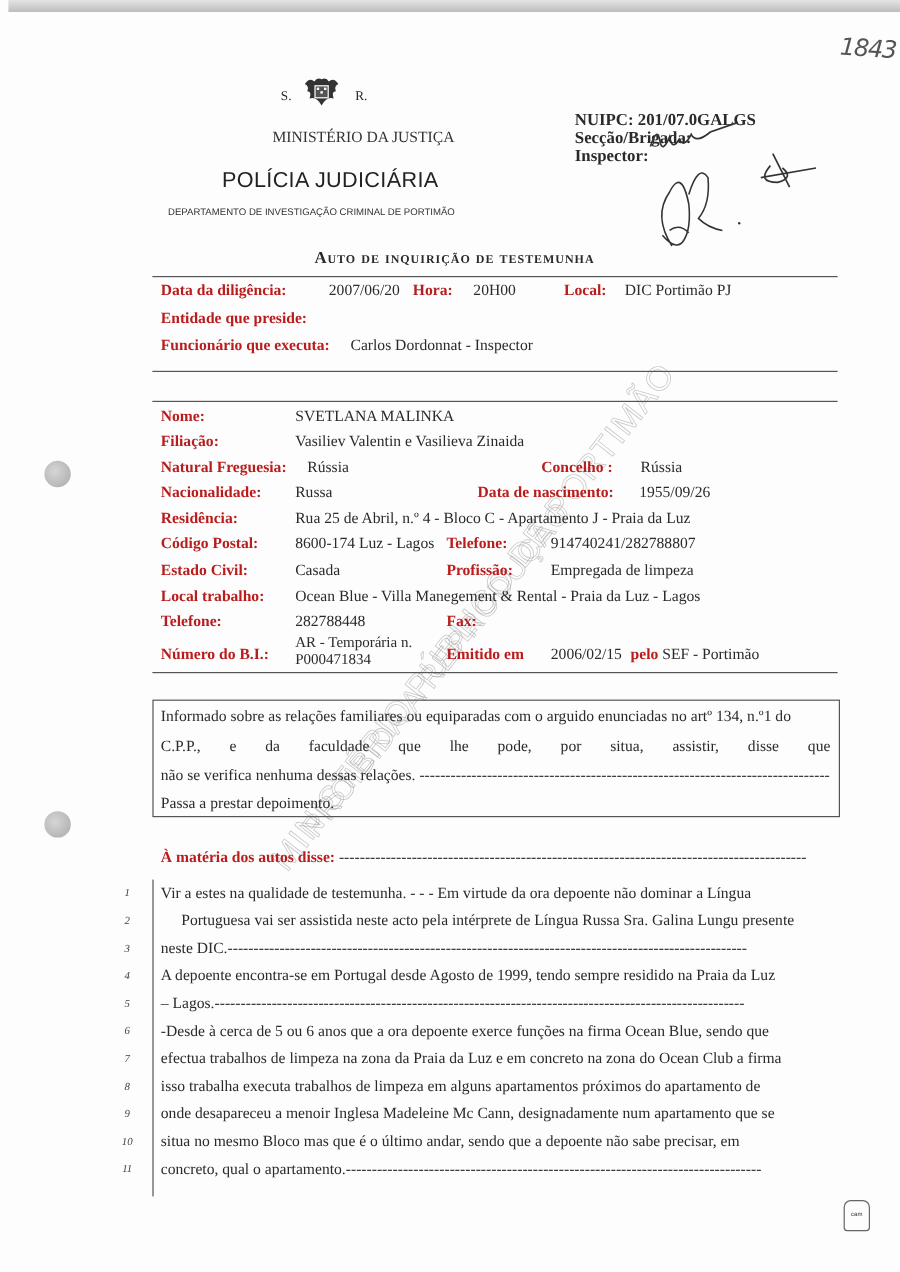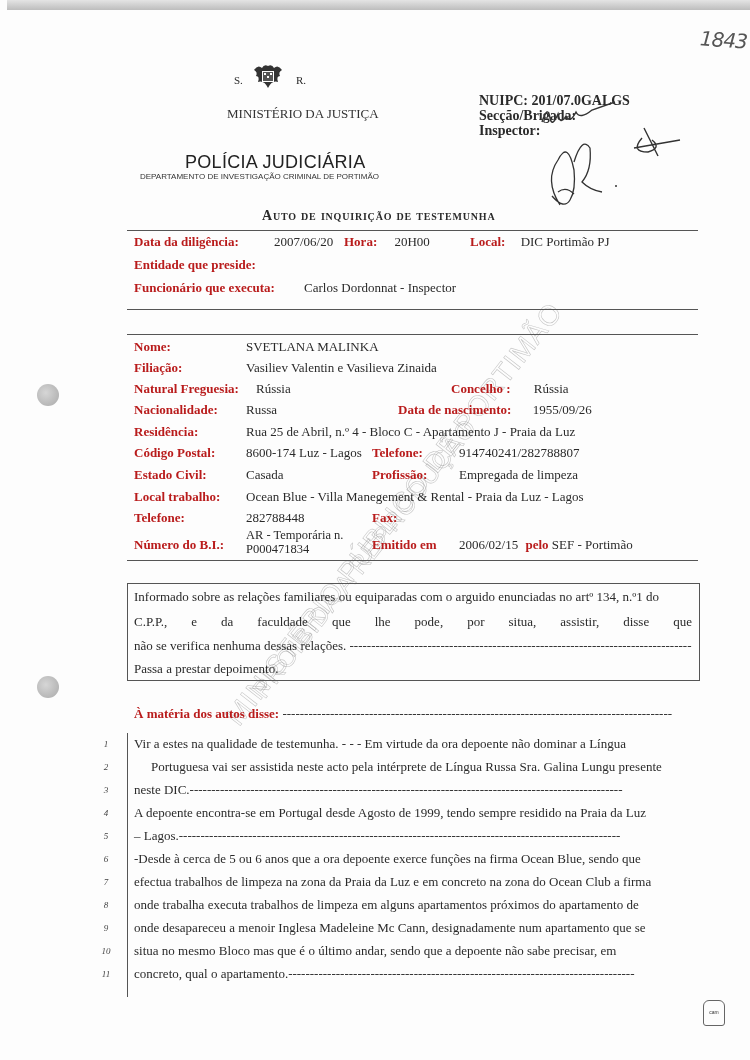--- a/index.html
+++ b/index.html
@@ -22,21 +22,21 @@
       background: radial-gradient(circle at 40% 40%, #d6d6d6, #a9a9a9); }
     .punch.p1 { left: 37px; top: 384px; }
     .punch.p2 { left: 37px; top: 676px; }
 
     
     .crest-row { position: absolute; left: 228px; top: 62px; width: 120px; height: 34px; }
     .crest-row .s { position: absolute; left: 6px; top: 12px; font-size: 11px; }
     .crest-row .r { position: absolute; left: 68px; top: 12px; font-size: 11px; }
     .crest { position: absolute; left: 22px; top: 0; width: 36px; height: 30px; }
     .ministry { position: absolute; left: 227px; top: 106px; font-family: Liberation Serif, serif; font-size: 13px; color: #333; }
-    .pj-title { position: absolute; left: 185px; top: 140px; font-family: "Liberation Sans", sans-serif; font-size: 18px; color: #222; letter-spacing: 0.3px; margin-top: 12px; }
+    .pj-title { position: absolute; left: 185px; top: 140px; font-family: "Liberation Sans", sans-serif; font-size: 18px; color: #222; letter-spacing: 0.3px; }
     .dept { position: absolute; left: 140px; top: 172px; font-family: "Liberation Sans", sans-serif; font-size: 8px; color: #333; }
 
     .nuipc { position: absolute; left: 479px; top: 93px; font-size: 14px; font-weight: bold; line-height: 15px; color: #2a2a2a; }
     .nuipc div { height: 15px; }
     .signature { position: absolute; left: 530px; top: 100px; width: 170px; height: 120px; }
 
     .doc-title { position: absolute; left: 262px; top: 208px; font-size: 14px; font-weight: bold; font-variant: small-caps; letter-spacing: 0.8px; }
 
     .hr { position: absolute; left: 127px; width: 571px; height: 0; border-top: 1.5px solid #555; }
 
@@ -111,21 +111,21 @@
 <div class="field" style="left:470px;top:234px">
   <span class="lbl">Local:</span>
   <span style="margin-left:12px">DIC Portimão PJ</span>
 </div>
 <div class="field" style="left:134px;top:257px">
   <span class="lbl">Entidade que preside:</span>
   <span></span>
 </div>
 <div class="field" style="left:134px;top:280px">
   <span class="lbl">Funcionário que executa:</span>
-  <span style="margin-left:26px">Carlos Dordonnat - Inspector</span>
+  <span style="margin-left:14px">Carlos Dordonnat - Inspector</span>
 </div>
 <div class="hr" style="top:309px"></div>
 
 <div class="hr" style="top:334px"></div>
 <div class="field" style="left:134px;top:339px">
   <span class="lbl">Nome:</span>
 </div>
 <div class="field" style="left:246px;top:339px">SVETLANA MALINKA</div>
 
 <div class="field" style="left:134px;top:360px"><span class="lbl">Filiação:</span></div>
@@ -212,21 +212,21 @@
     <div class="line-text" style="top: 782px;">neste DIC.----------------------------------------------------------------------------------------------------</div>
     <div class="ln" style="top: 808px;">4</div>
     <div class="line-text" style="top: 805px;">A depoente encontra-se em Portugal desde Agosto de 1999, tendo sempre residido na Praia da Luz</div>
     <div class="ln" style="top: 831px;">5</div>
     <div class="line-text" style="top: 828px;">– Lagos.------------------------------------------------------------------------------------------------------</div>
     <div class="ln" style="top: 854px;">6</div>
     <div class="line-text" style="top: 851px;">-Desde à cerca de 5 ou 6 anos que a ora depoente exerce funções na firma Ocean Blue, sendo que</div>
     <div class="ln" style="top: 877px;">7</div>
     <div class="line-text" style="top: 874px;">efectua trabalhos de limpeza na zona da Praia da Luz e em concreto na zona do Ocean Club a firma</div>
     <div class="ln" style="top: 900px;">8</div>
-    <div class="line-text" style="top: 897px;">onde trabalha executa trabalhos de limpeza em alguns apartamentos próximos do apartamento de</div>
+    <div class="line-text" style="top: 897px;">isso trabalha executa trabalhos de limpeza em alguns apartamentos próximos do apartamento de</div>
     <div class="ln" style="top: 923px;">9</div>
     <div class="line-text" style="top: 920px;">onde desapareceu a menoir Inglesa Madeleine Mc Cann, designadamente num apartamento que se</div>
     <div class="ln" style="top: 946px;">10</div>
     <div class="line-text" style="top: 943px;">situa no mesmo Bloco mas que é o último andar, sendo que a depoente não sabe precisar, em</div>
     <div class="ln" style="top: 969px;">11</div>
     <div class="line-text" style="top: 966px;">concreto, qual o apartamento.--------------------------------------------------------------------------------</div>
   </div>
 
 <div class="corner-badge">cam</div>
 

